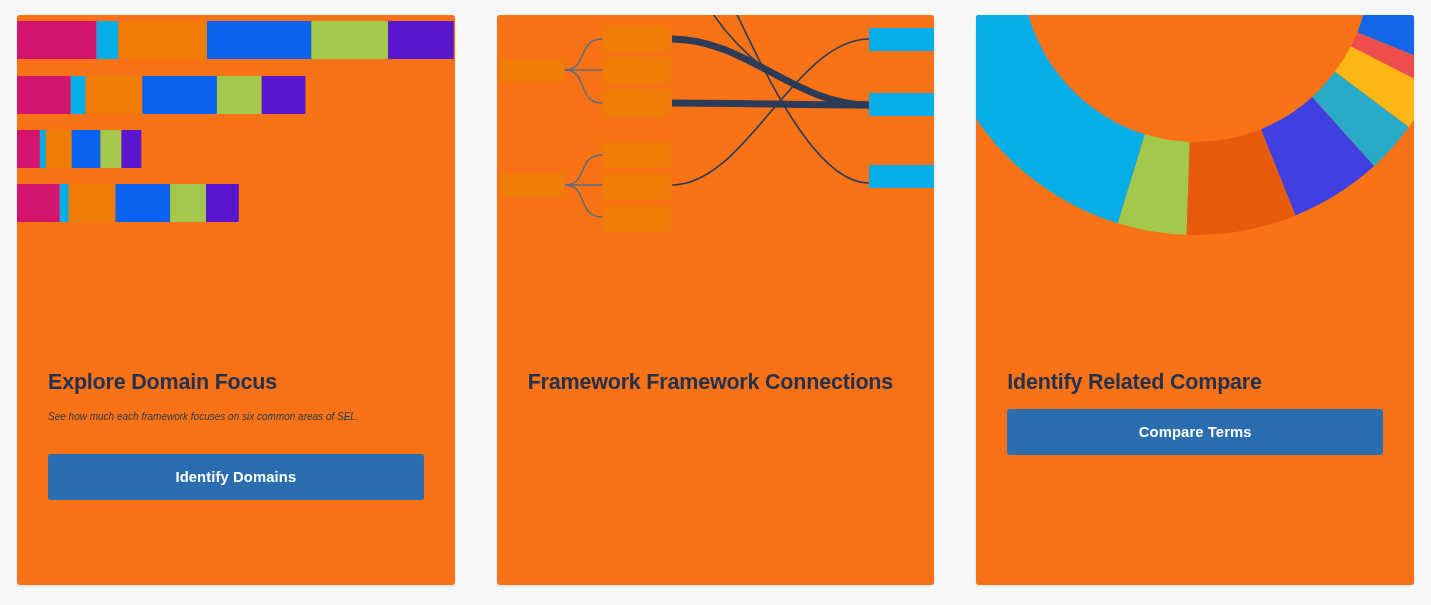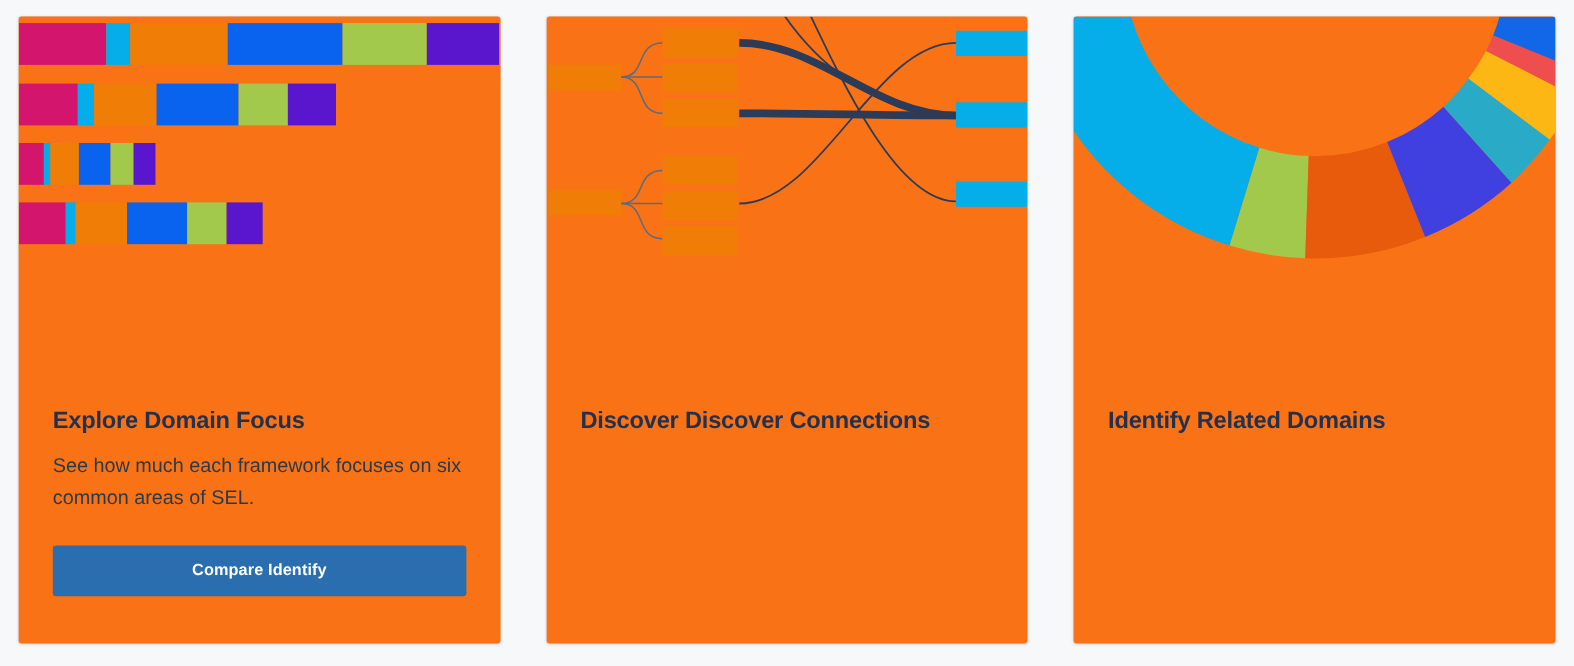--- a/index.html
+++ b/index.html
@@ -42,25 +42,26 @@
   }
   .card-title {
     font-size: 21.5px;
     font-weight: bold;
     color: #24314d;
     letter-spacing: -0.2px;
     margin: 0 0 14px 0;
     line-height: 1.15;
   }
   .card-desc {
-    font-size: 18px;
+    font-size: 10px;
     color: #2b3a4a;
     line-height: 1.62;
     margin: 0 0 29px 0;
     max-width: 380px;
+    font-style: italic;
   }
   .card-button {
     display: block;
     width: 100%;
     background: #2a6eb0;
     color: #ffffff;
     border: none;
     border-radius: 3px;
     font-size: 14.8px;
     font-weight: bold;
@@ -122,21 +123,21 @@
           <rect x="52" y="169" width="47" height="38" fill="#ef7d06"></rect>
           <rect x="99" y="169" width="55" height="38" fill="#0a63ef"></rect>
           <rect x="154" y="169" width="36" height="38" fill="#a2c94c"></rect>
           <rect x="190" y="169" width="33" height="38" fill="#5a16cd"></rect>
         </g>
       </svg>
     </div>
     <div class="card-body">
       <h2 class="card-title">Explore Domain Focus</h2>
       <p class="card-desc">See how much each framework focuses on six common areas of SEL.</p>
-      <button class="card-button">Compare Identify</button>
+      <button class="card-button">Identify Domains</button>
     </div>
   </div>
 
   <div class="card">
     <div class="card-visual">
       <svg class="diagram" viewBox="0 0 440 355" preserveAspectRatio="none">
         <g fill="none" stroke="#5b6b80" stroke-width="1.4">
           <path d="M68,55 C92,55 80,24 106,24"></path>
           <path d="M68,55 L106,55"></path>
           <path d="M68,55 C92,55 80,88 106,88"></path>
@@ -164,38 +165,39 @@
           <rect x="106" y="191" width="68" height="26" fill="#ef7d06"></rect>
         </g>
         <g>
           <rect x="374" y="13" width="66" height="23" fill="#05ade9"></rect>
           <rect x="374" y="78" width="66" height="23" fill="#05ade9"></rect>
           <rect x="374" y="150" width="66" height="23" fill="#05ade9"></rect>
         </g>
       </svg>
     </div>
     <div class="card-body">
-      <h2 class="card-title">Discover Discover Connections</h2>
+      <h2 class="card-title">Framework Framework Connections</h2>
     </div>
   </div>
 
   <div class="card">
     <div class="card-visual">
       <svg class="sunburst" viewBox="0 0 440 355" preserveAspectRatio="none">
         <g transform="translate(221,-48)">
 
           <path d="M -267.6 -18.7 A 268 268 0 0 0 -78.4 256.2 L -51.2 167.3 A 175 175 0 0 1 -174.7 -12.2 Z" fill="#05ade9"></path>
           <path d="M -78.4 256.2 A 268 268 0 0 0 -9.3 267.8 L -6.1 174.9 A 175 175 0 0 1 -51.2 167.3 Z" fill="#a2c94c"></path>
           <path d="M -9.3 267.8 A 268 268 0 0 0 100.3 248.4 L 65.5 162.2 A 175 175 0 0 1 -6.1 174.9 Z" fill="#e85a0c"></path>
           <path d="M 100.3 248.4 A 268 268 0 0 0 179.3 199.1 L 117.1 130 A 175 175 0 0 1 65.5 162.2 Z" fill="#4040e0"></path>
           <path d="M 179.3 199.1 A 268 268 0 0 0 214.1 159.9 L 139.8 104.4 A 175 175 0 0 1 117.1 130 Z" fill="#29abc8"></path>
           <path d="M 214.1 159.9 A 268 268 0 0 0 239.0 121.5 L 156.0 79.3 A 175 175 0 0 1 139.8 104.4 Z" fill="#fdb714"></path>
           <path d="M 239.0 121.5 A 268 268 0 0 0 248.7 100.0 L 162.4 65.3 A 175 175 0 0 1 156.0 79.3 Z" fill="#ef4e4e"></path>
           <path d="M 248.7 100.0 A 268 268 0 0 0 263.9 46.5 L 172.3 30.4 A 175 175 0 0 1 162.4 65.3 Z" fill="#1267e8"></path>
         </g>
       </svg>
     </div>
     <div class="card-body">
-      <h2 class="card-title">Identify Related Domains</h2>
+      <h2 class="card-title">Identify Related Compare</h2>
+      <button class="card-button">Compare Terms</button>
     </div>
   </div>
 
 </div>
 
 </body></html>

